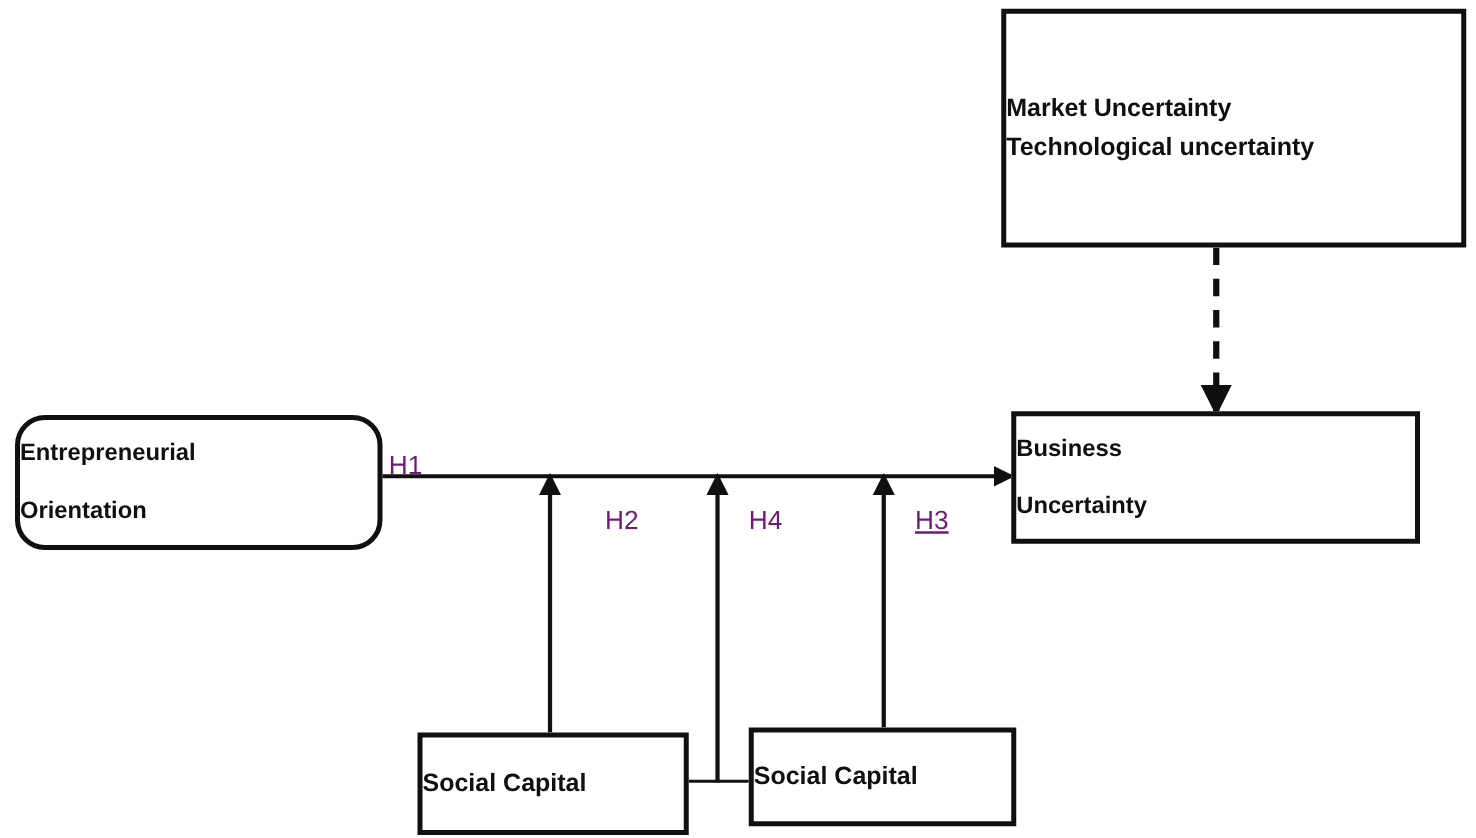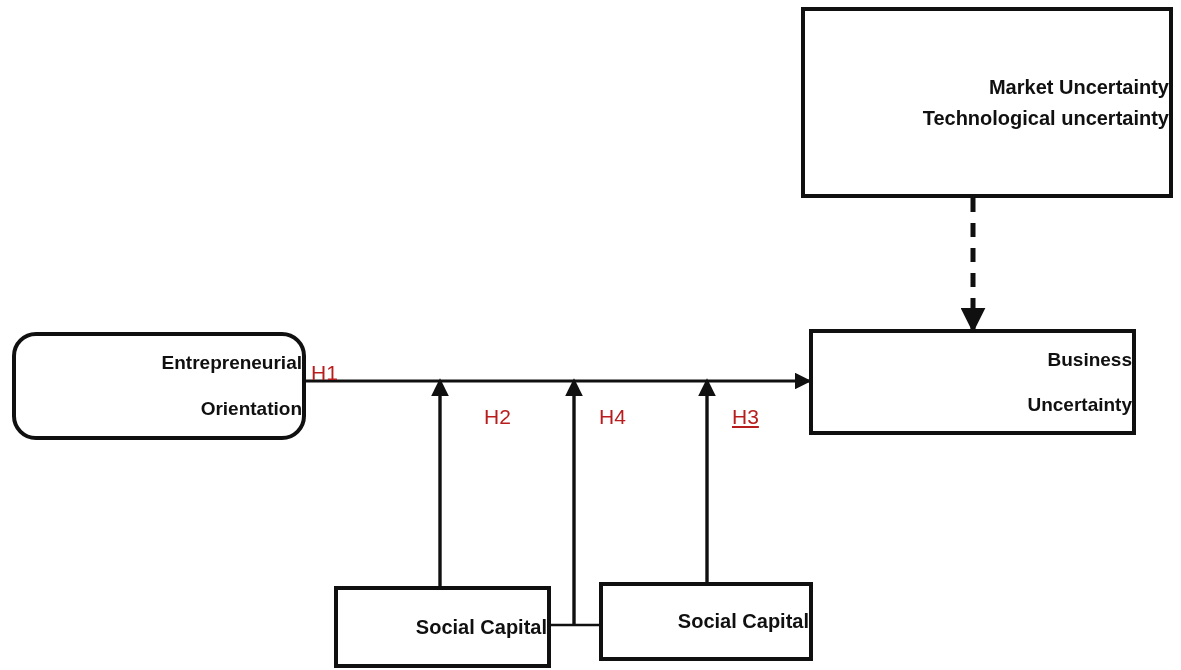--- a/index.html
+++ b/index.html
@@ -18,21 +18,21 @@
     background: #ffffff;
     overflow: hidden;
   }
   .node {
     position: absolute;
     box-sizing: border-box;
     background: #ffffff;
     border: 4px solid #101010;
     display: flex;
     flex-direction: column;
-    align-items: flex-end;
+    align-items: flex-start;
     justify-content: center;
     text-align: center;
     font-weight: bold;
     color: #101010;
     z-index: 3;
   }
   .node .line {
     display: block;
     white-space: nowrap;
   }
@@ -82,21 +82,21 @@
     width: 214px;
     height: 79px;
     font-size: 20px;
   }
 
   
   .hlabel {
     position: absolute;
     font-size: 21px;
     font-weight: normal;
-    color: #b91c1c;
+    color: #701a75;
     z-index: 4;
     white-space: nowrap;
   }
   #label-h1 { left: 311px; top: 361px; }
   #label-h2 { left: 461px; top: 405px; margin-left: 23px; }
   #label-h4 { left: 599px; top: 405px; }
   #label-h3 { left: 732px; top: 405px; text-decoration: underline; }
 
   #edges {
     position: absolute;

